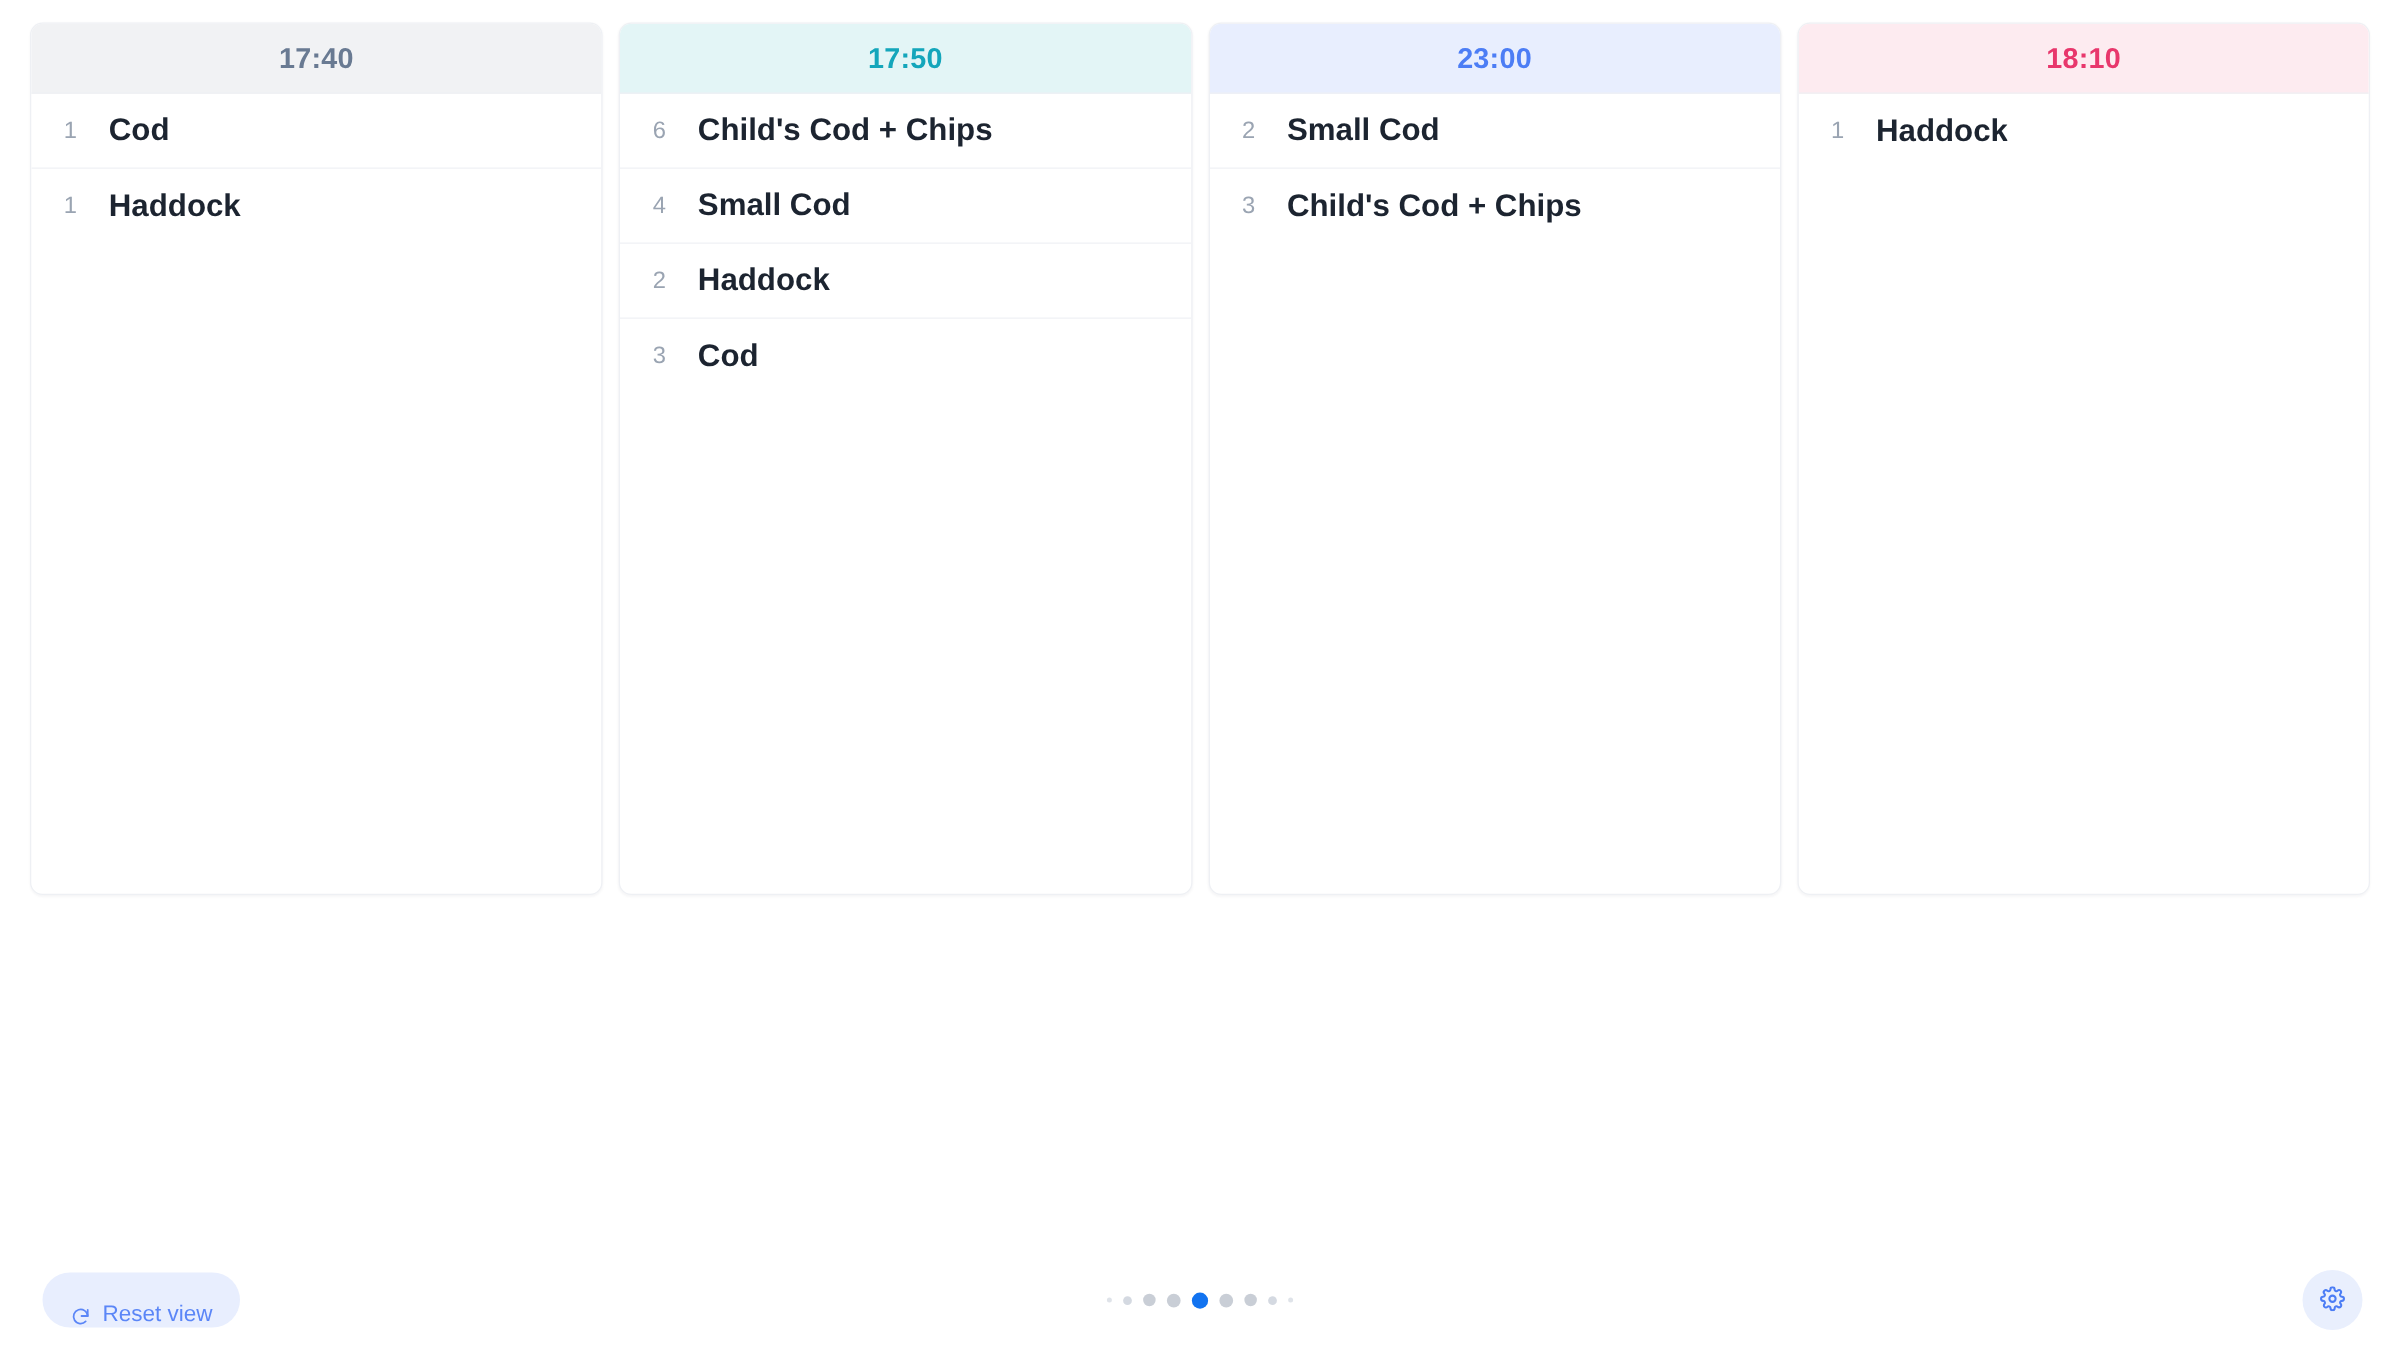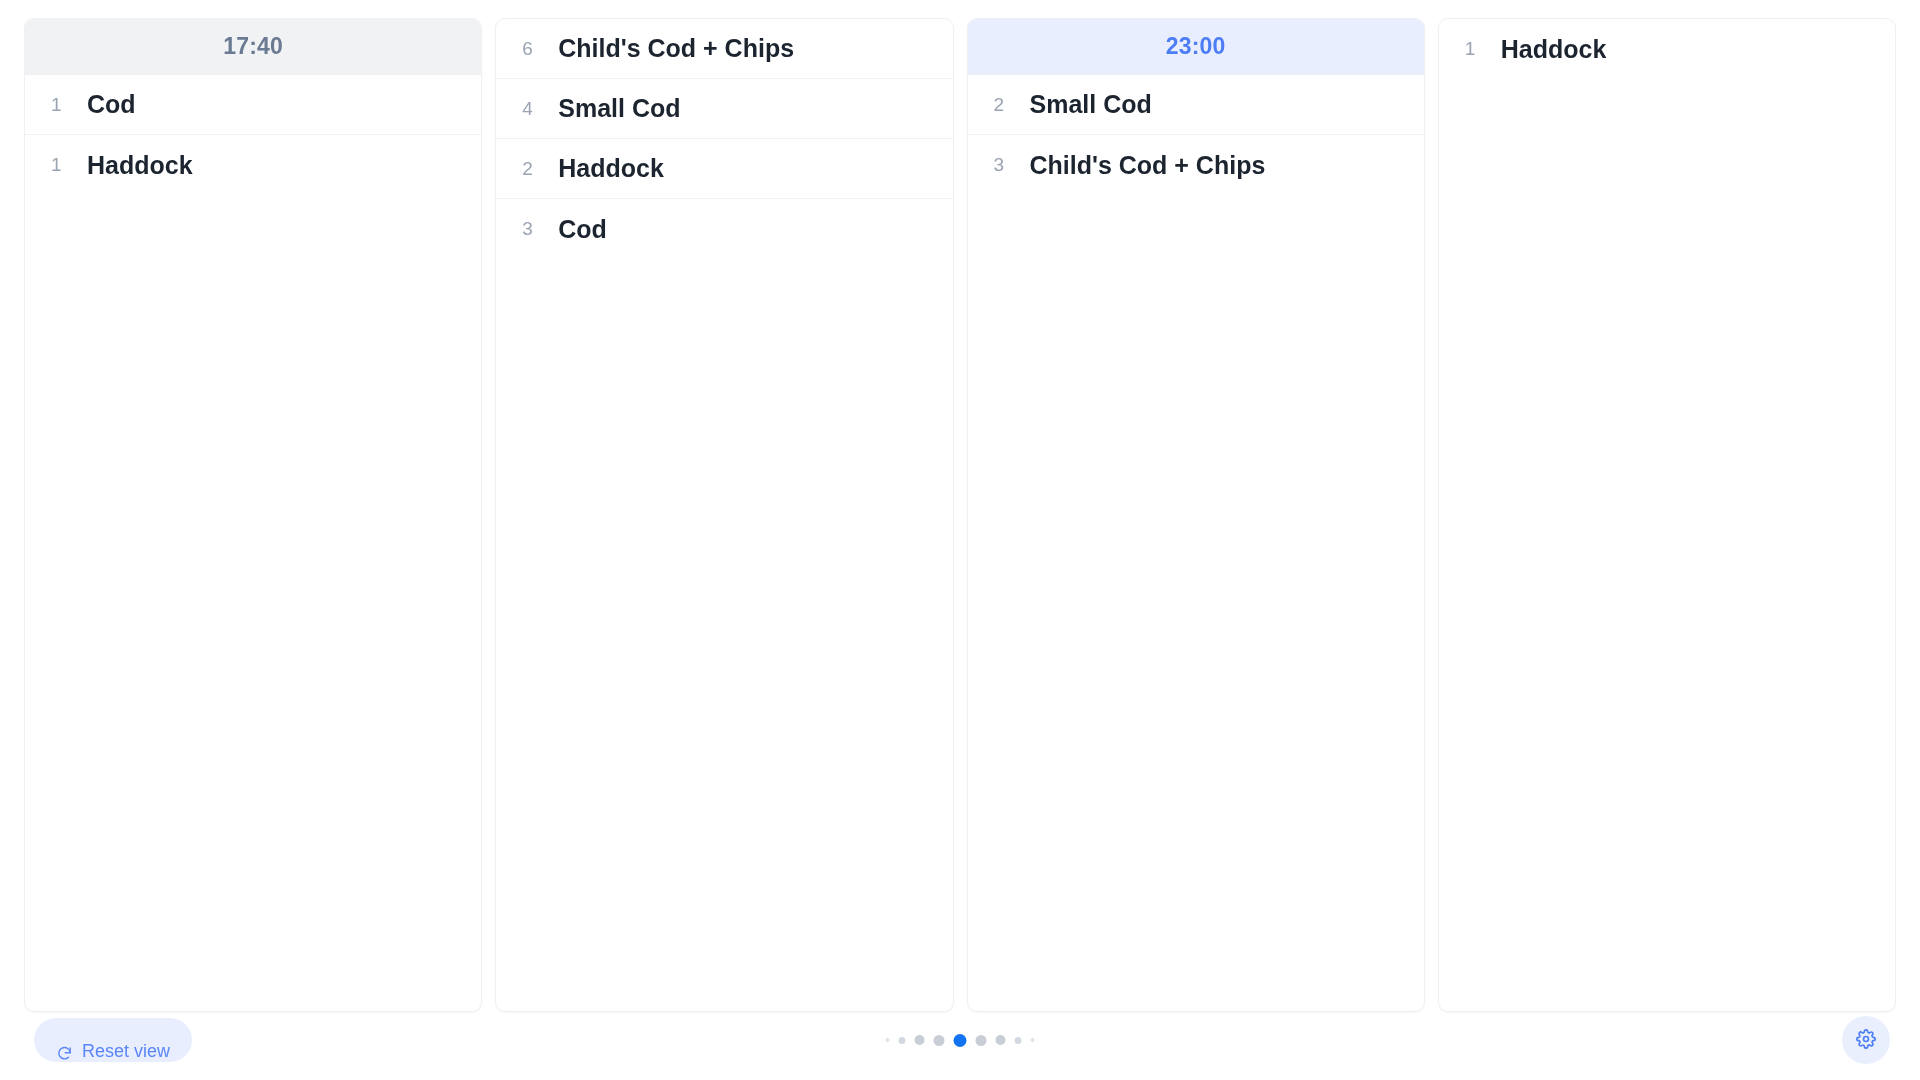--- a/index.html
+++ b/index.html
@@ -19,21 +19,21 @@
     display: flex;
     flex-direction: column;
   }
 
   
   .board {
     position: absolute;
     left: 24px;
     top: 18px;
     width: 1872px;
-    height: 994px;
+    height: 698px;
     display: flex;
     gap: 13px;
     align-items: stretch;
   }
 
   .col {
     flex: 1 1 0;
     min-width: 0;
     background: #ffffff;
     border-radius: 10px;
@@ -172,20 +172,21 @@
             <div class="row-qty">1</div>
             <div class="row-name">Cod</div>
           </div>
           <div class="row">
             <div class="row-qty">1</div>
             <div class="row-name">Haddock</div>
           </div>
         </div>
       </div>
       <div class="col theme-teal">
+        <div class="col-header">17:50</div>
         <div class="col-body">
           <div class="row">
             <div class="row-qty">6</div>
             <div class="row-name">Child's Cod + Chips</div>
           </div>
           <div class="row">
             <div class="row-qty">4</div>
             <div class="row-name">Small Cod</div>
           </div>
           <div class="row">
@@ -205,20 +206,21 @@
             <div class="row-qty">2</div>
             <div class="row-name">Small Cod</div>
           </div>
           <div class="row">
             <div class="row-qty">3</div>
             <div class="row-name">Child's Cod + Chips</div>
           </div>
         </div>
       </div>
       <div class="col theme-pink">
+        <div class="col-header">18:10</div>
         <div class="col-body">
           <div class="row">
             <div class="row-qty">1</div>
             <div class="row-name">Haddock</div>
           </div>
         </div>
       </div>
     </div>
 
   <div class="bottombar">

